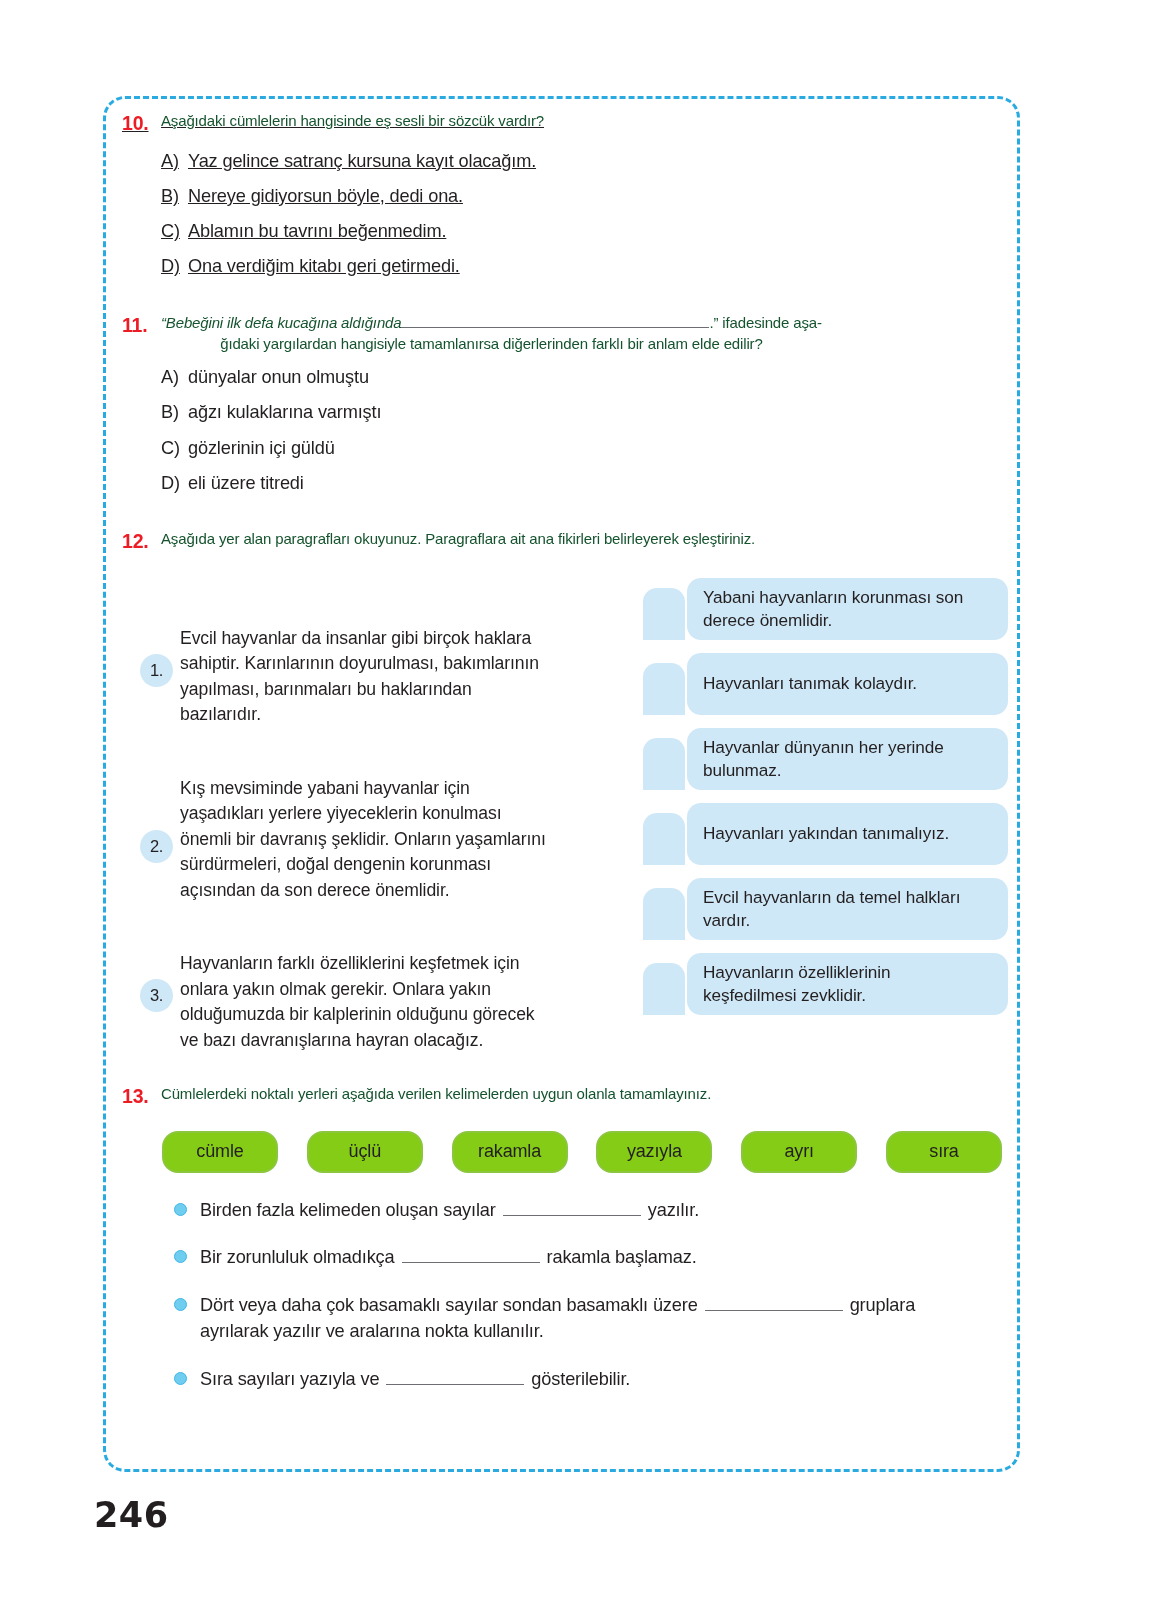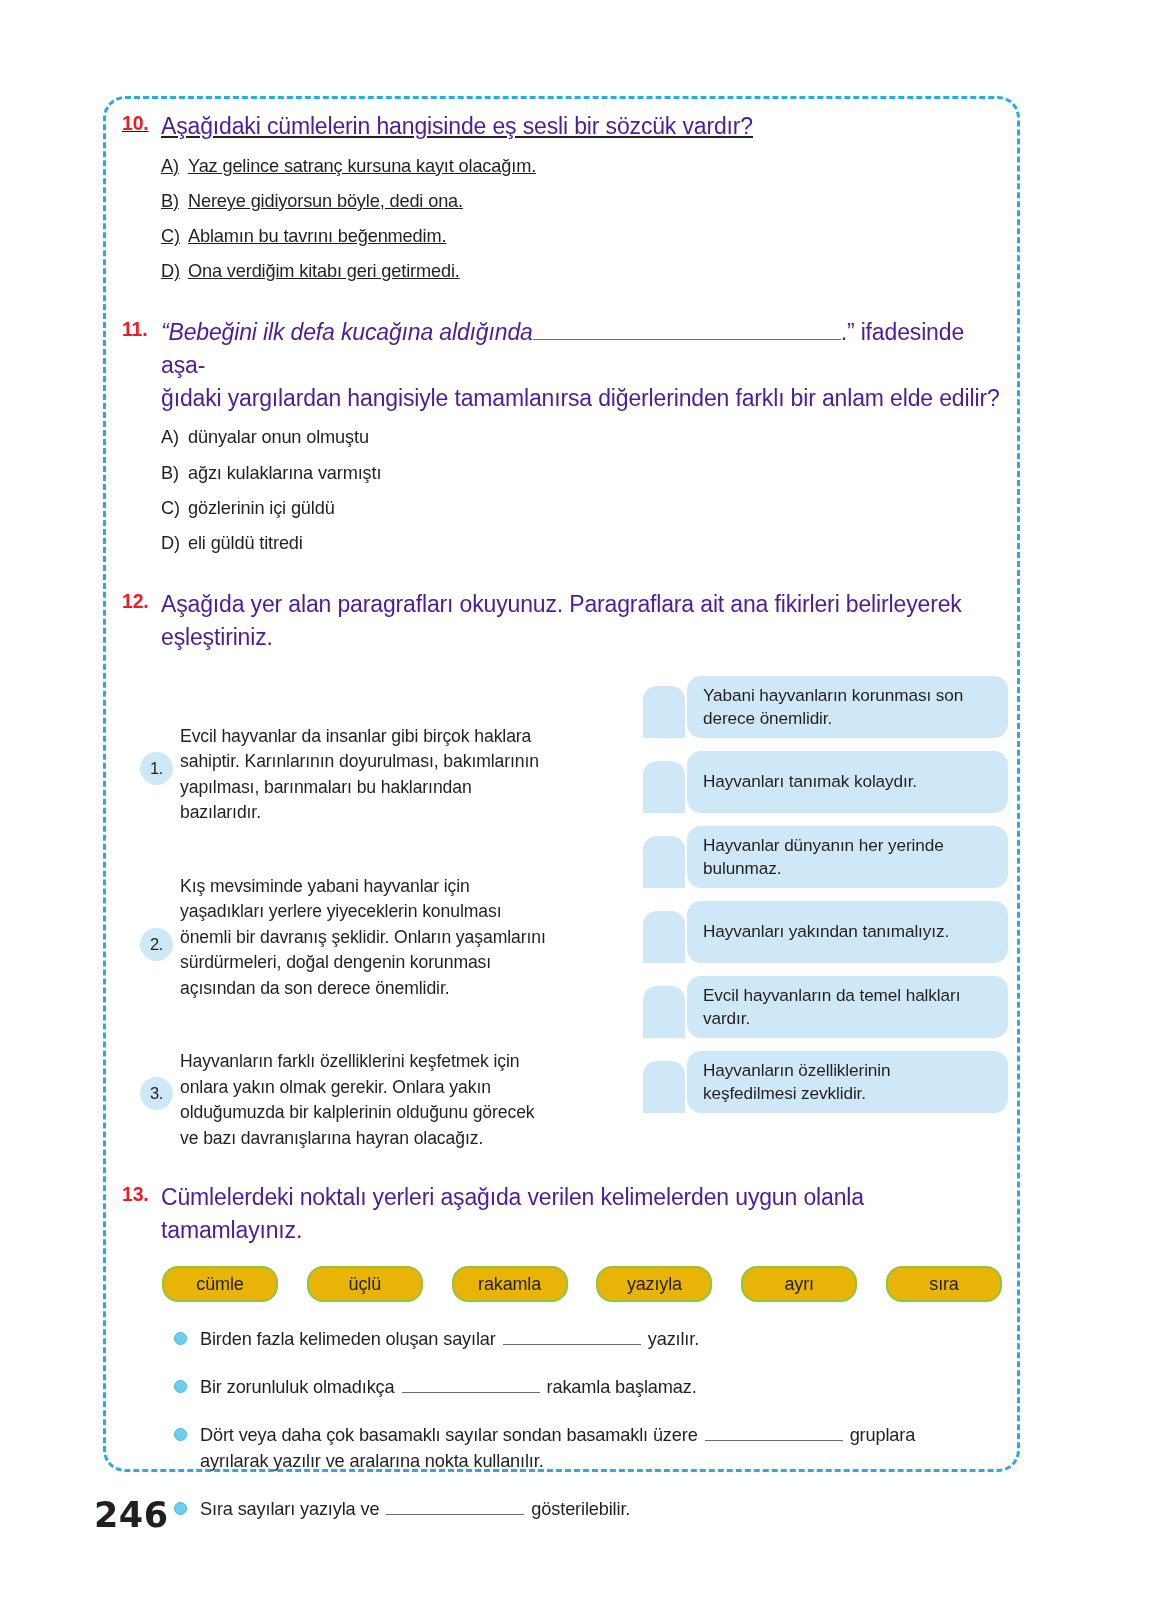--- a/index.html
+++ b/index.html
@@ -48,24 +48,25 @@
   .q-num {
     color: #ed1c24;
     font-weight: bold;
     font-size: 19.5px;
     min-width: 39px;
     flex-shrink: 0;
     line-height: 1.42;
     letter-spacing: -0.2px;
   }
   .q-text {
-    font-size: 23px;
+    font-size: 15px;
     line-height: 1.42;
-    color: #4c1d95;
+    color: #14532d;
     letter-spacing: -0.15px;
+    text-align: center;
   }
   .q-text .ital {
     font-style: italic;
   }
   .blank-inline {
     display: inline-block;
     border-bottom: 1.4px solid #6d6e71;
     vertical-align: baseline;
     height: 15px;
   }
@@ -163,24 +164,24 @@
   
   .chip-row {
     display: flex;
     gap: 0;
     margin-top: 20px;
     padding-left: 40px;
     justify-content: space-between;
     width: 880px;
   }
   .chip {
-    background: #eab308;
+    background: #84cc16;
     border: 2.2px solid #8cc63f;
     border-radius: 16px;
-    height: 36px;
+    height: 42px;
     min-width: 116px;
     padding: 0 16px;
     display: flex;
     align-items: center;
     justify-content: center;
     font-size: 18px;
     color: #231f20;
     letter-spacing: -0.15px;
   }
 
@@ -270,21 +271,21 @@
       <div class="option">
         <span class="opt-letter">B)</span>
         <span>ağzı kulaklarına varmıştı</span>
       </div>
       <div class="option">
         <span class="opt-letter">C)</span>
         <span>gözlerinin içi güldü</span>
       </div>
       <div class="option">
         <span class="opt-letter">D)</span>
-        <span>eli güldü titredi</span>
+        <span>eli üzere titredi</span>
       </div>
     </div>
   </div>
 
   <div class="question" style="margin-bottom:30px;">
     <div class="q-head">
       <span class="q-num">12.</span>
       <span class="q-text">Aşağıda yer alan paragrafları okuyunuz. Paragraflara ait ana fikirleri belirleyerek eşleştiriniz.</span>
     </div>
 

